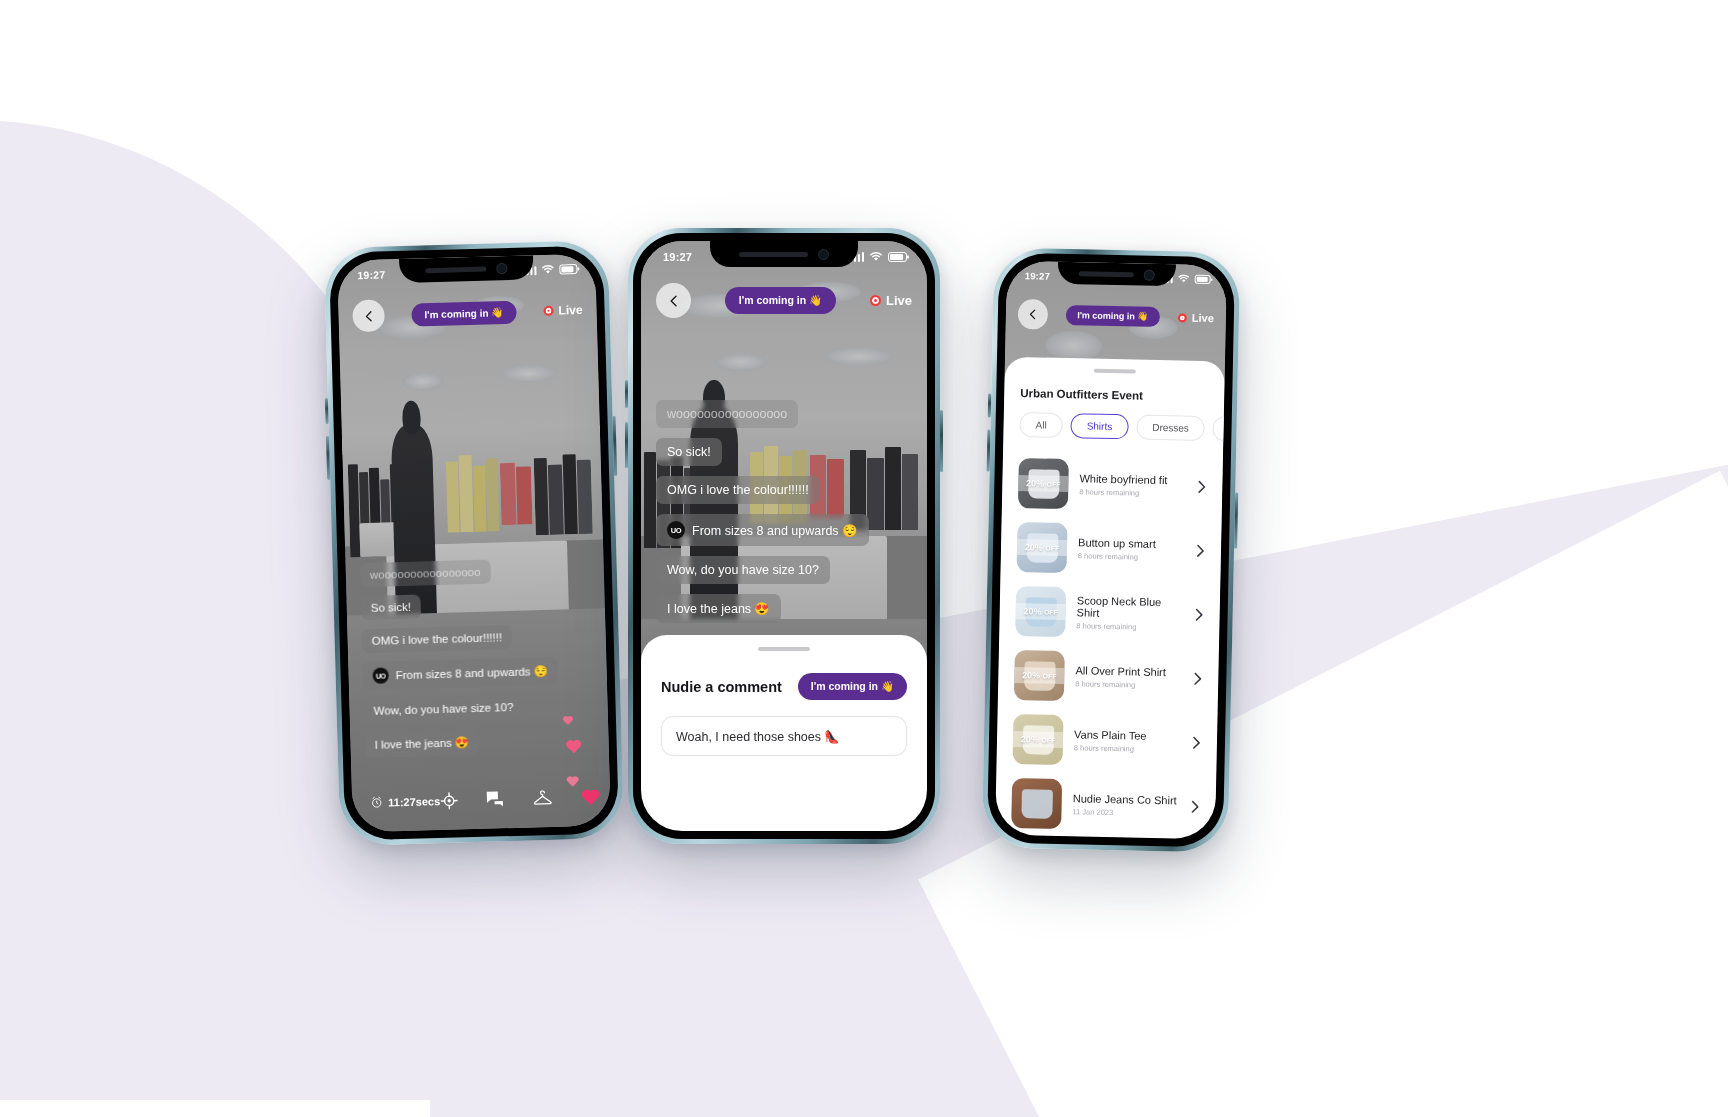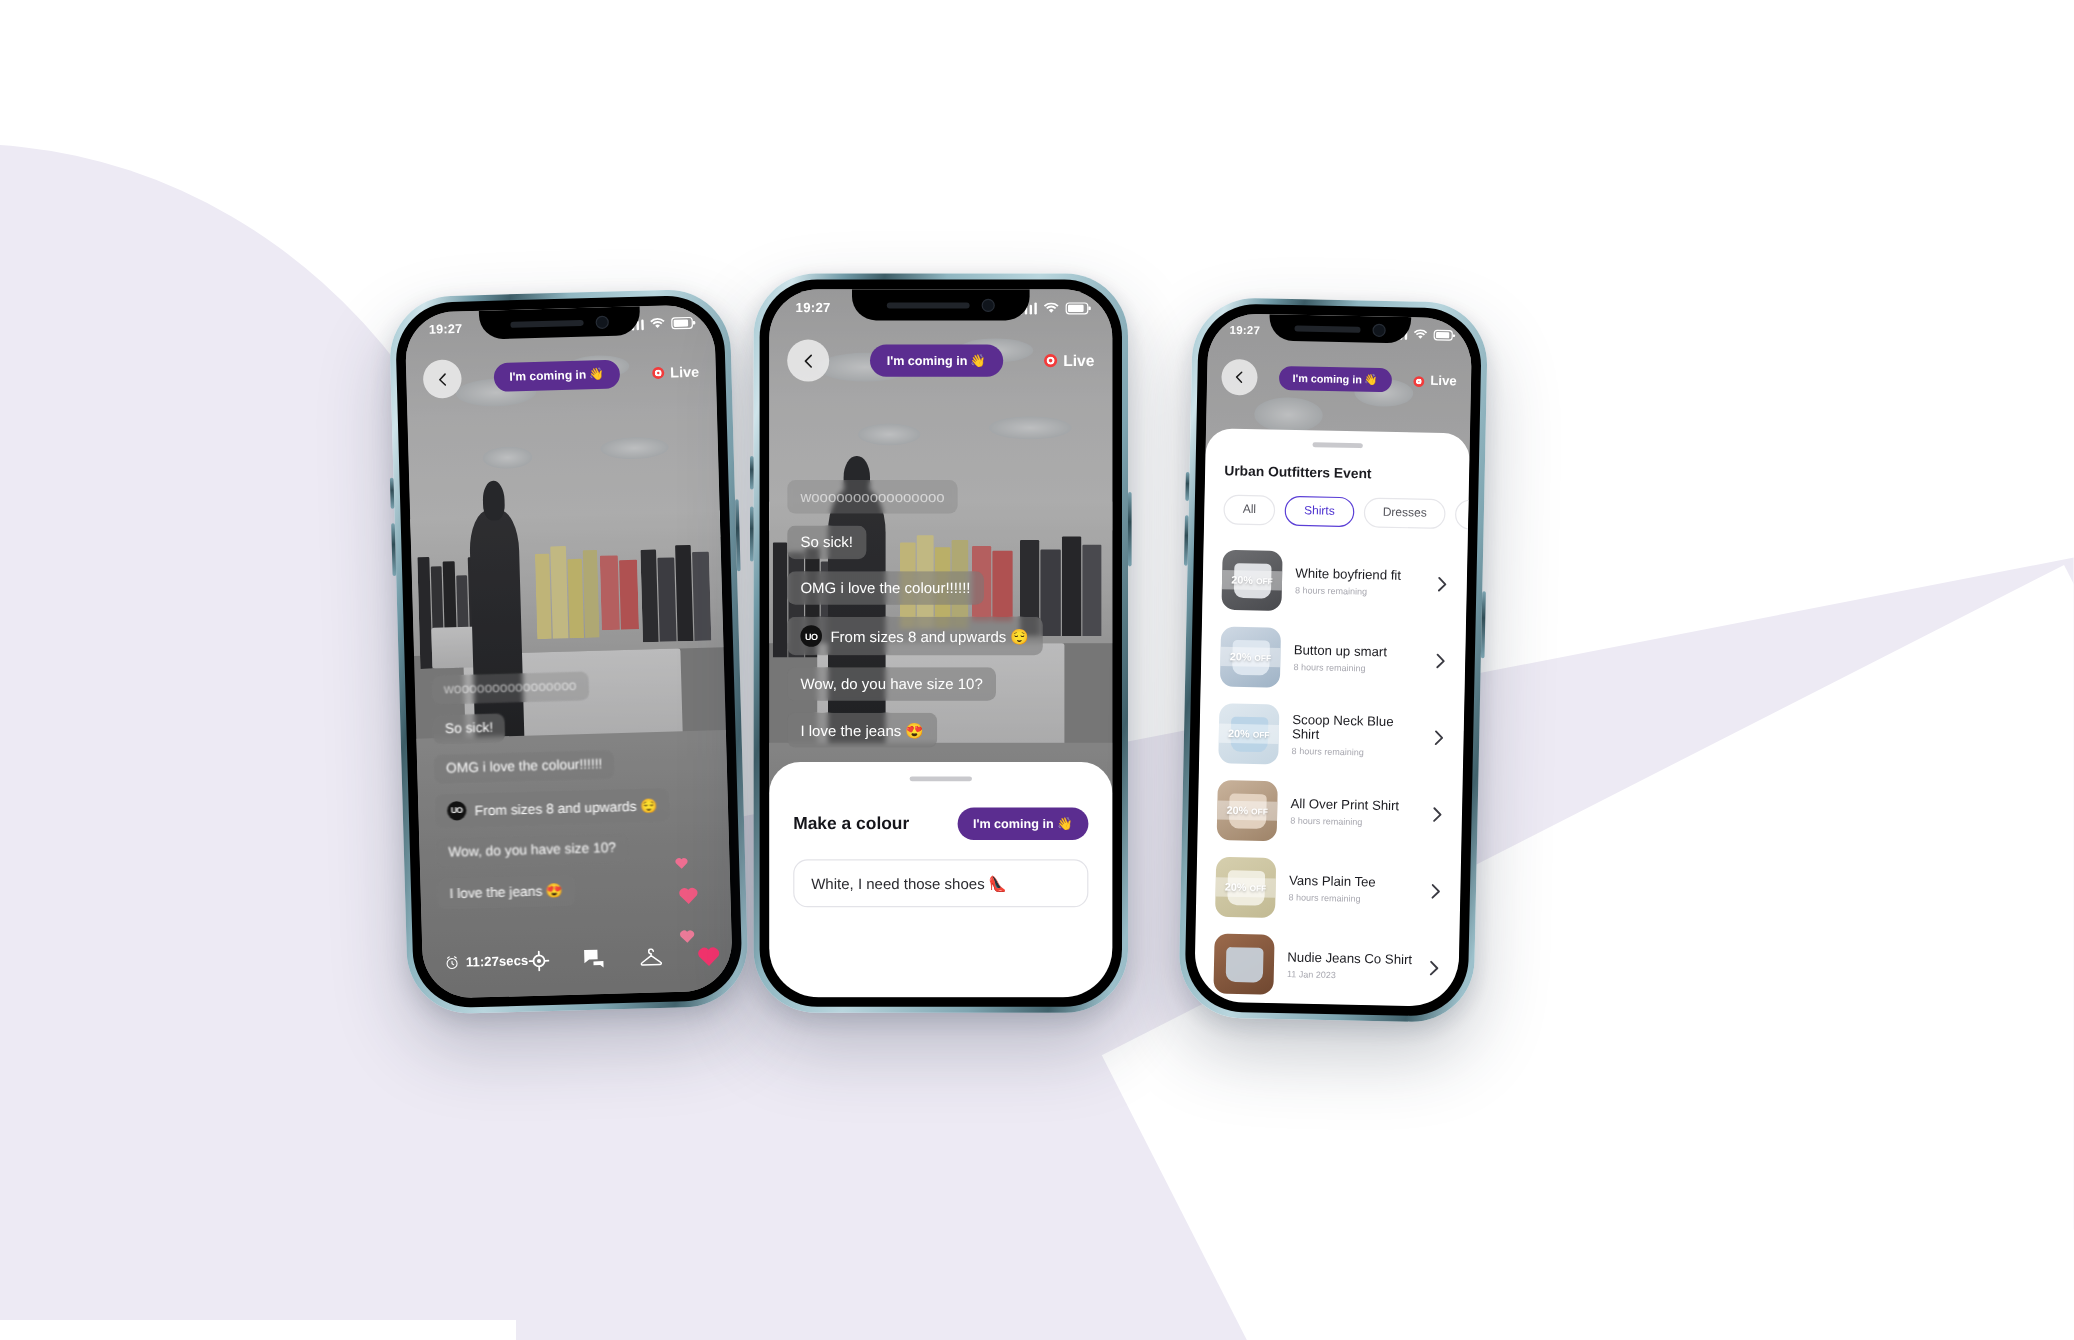--- a/index.html
+++ b/index.html
@@ -531,24 +531,24 @@
             <span>Wow, do you have size 10?</span>
           </div>
           <div class="bubble" style="padding: 7px 11px; gap: 7px;">
             <span>I love the jeans 😍</span>
           </div>
         </div>
 
       <div class="comment-sheet" style="height:196px; padding:12px 20px 20px;">
         <div class="sheet-grabber" style="width:52px; height:4px; margin-bottom:22px;"></div>
         <div class="sheet-row" style="margin-bottom:16px;">
-          <div class="sheet-title" style="font-size:14.5px;">Make a colour</div>
+          <div class="sheet-title" style="font-size:14.5px;">Nudie a comment</div>
           <div class="coming-pill" style="padding:7px 13px; font-size:10.5px;">I'm coming in 👋</div>
         </div>
-        <div class="comment-input" style="height:40px; padding:0 14px; font-size:12.5px; margin-bottom:14px;" aria-placeholder="Woah, I need those shoes 👠">White, I need those shoes 👠</div>
+        <div class="comment-input" style="height:40px; padding:0 14px; font-size:12.5px; margin-bottom:14px;" aria-placeholder="Woah, I need those shoes 👠">Woah, I need those shoes 👠</div>
       </div>
 
     </div>
   </div>
 </div>
 
 <div class="phone" id="phone3" style="left:988px; top:250px; width:246px; height:600px; transform: rotate(1.2deg);">
   <div class="side-btn" style="left:-3px; top:146px; width:3px; height:24px;"></div>
   <div class="side-btn" style="left:-3px; top:182px; width:3px; height:42px;"></div>
   <div class="side-btn" style="right:-3px; top:240px; width:3px; height:56px;"></div>

